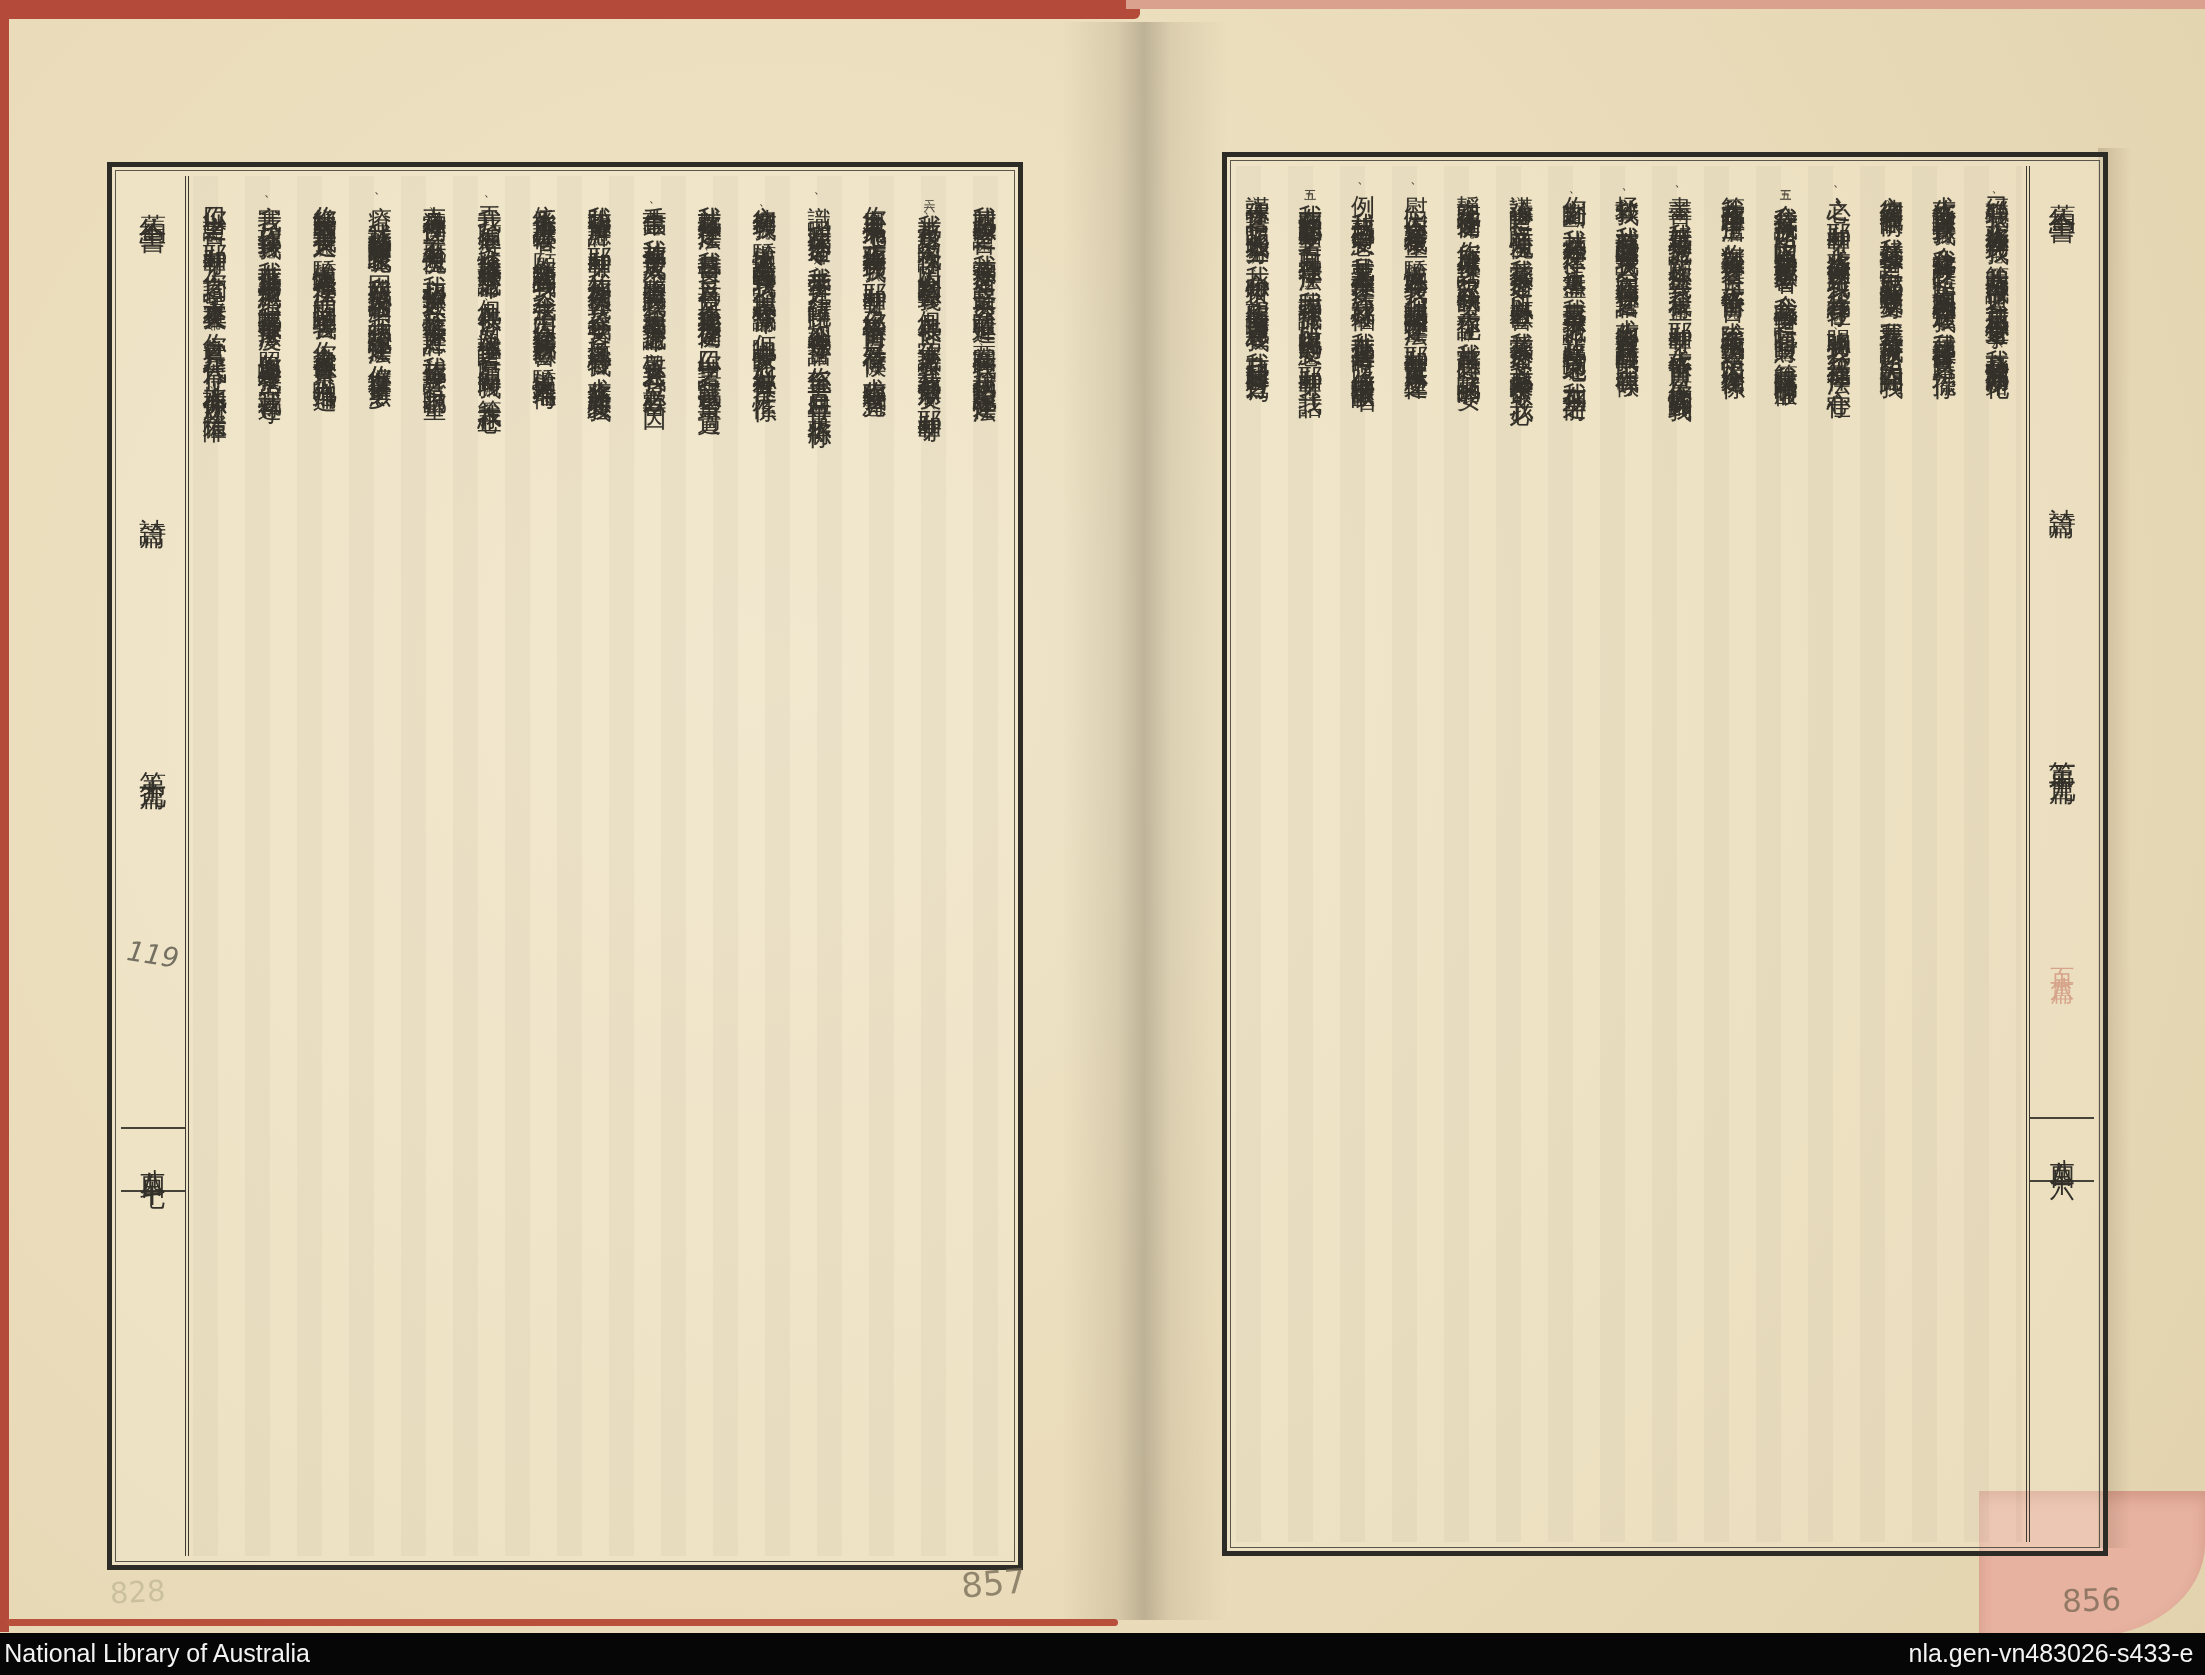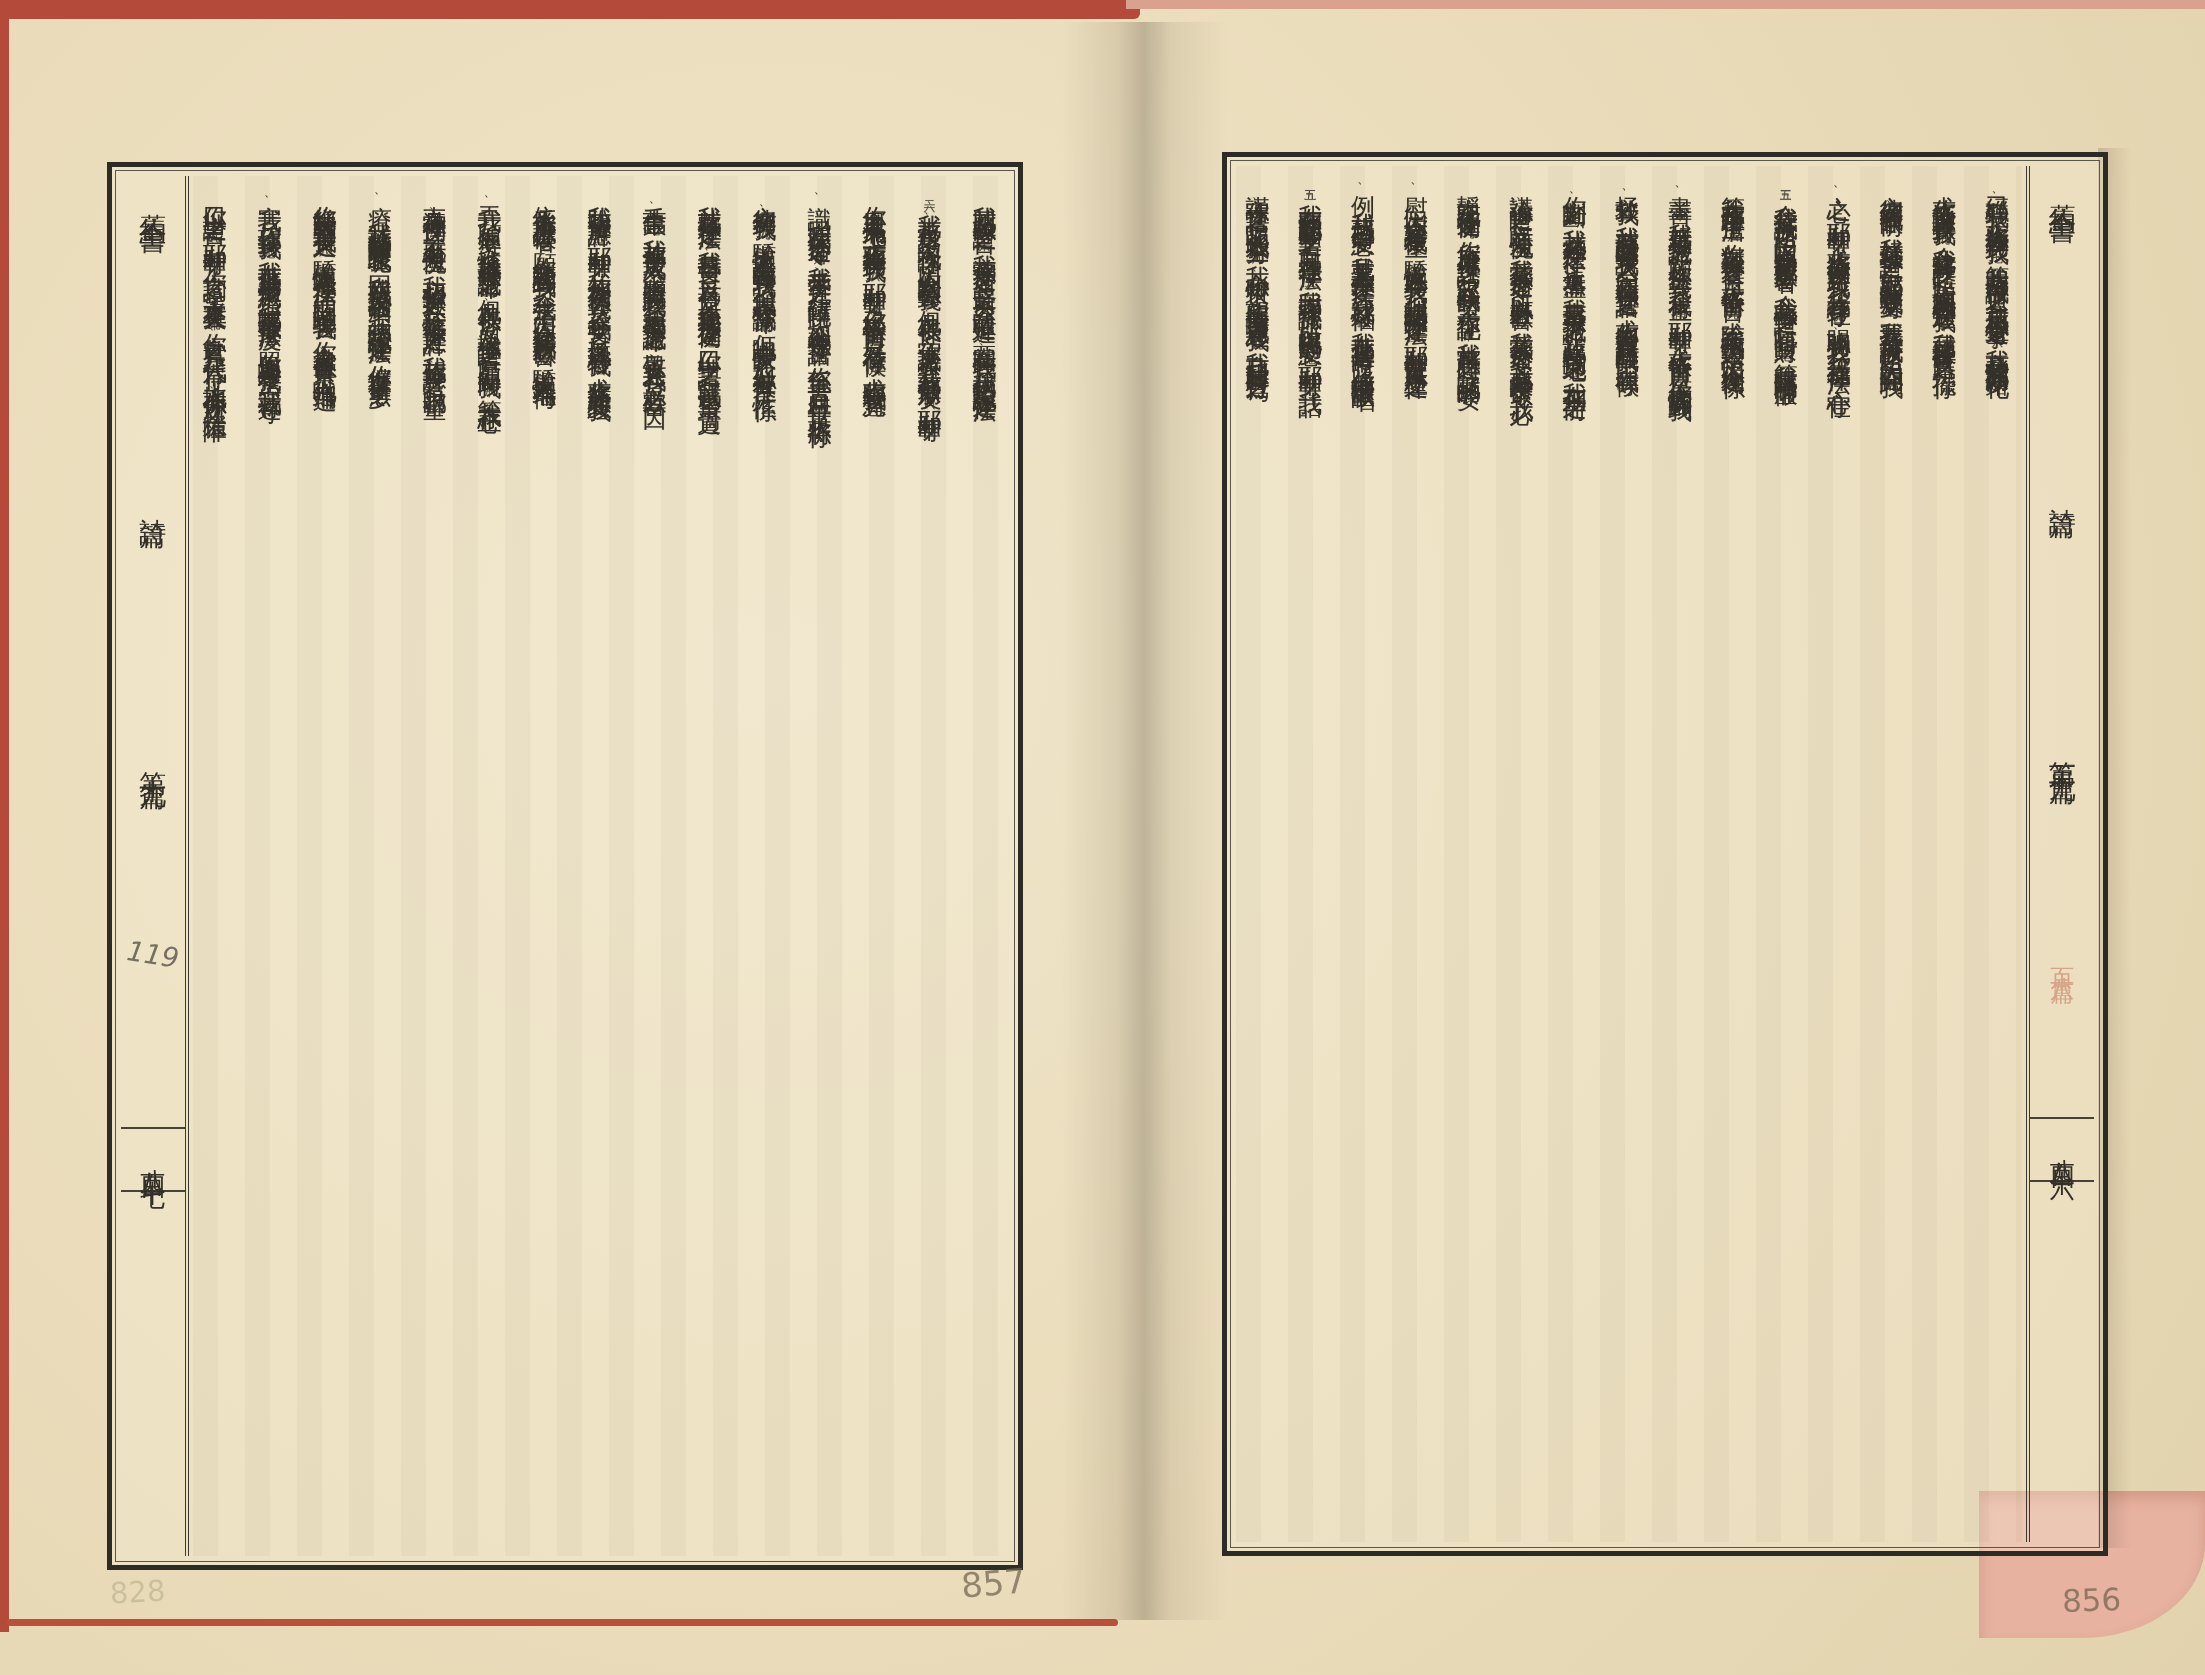--- a/index.html
+++ b/index.html
@@ -135,15 +135,19 @@
           <span>八百四十六</span>
         </div>
       </div>
     </div>
   </div>
 
   <div class="pencil" id="pencil-828">828</div>
   <div class="pencil" id="pencil-857">857</div>
   <div class="pencil" id="pencil-856">856</div>
 
+  <div class="nla-bar">
+    <span>National Library of Australia</span>
+    <span>nla.gen-vn483026-s433-e</span>
+  </div>
 
 </div>
 
 
 </body></html>

